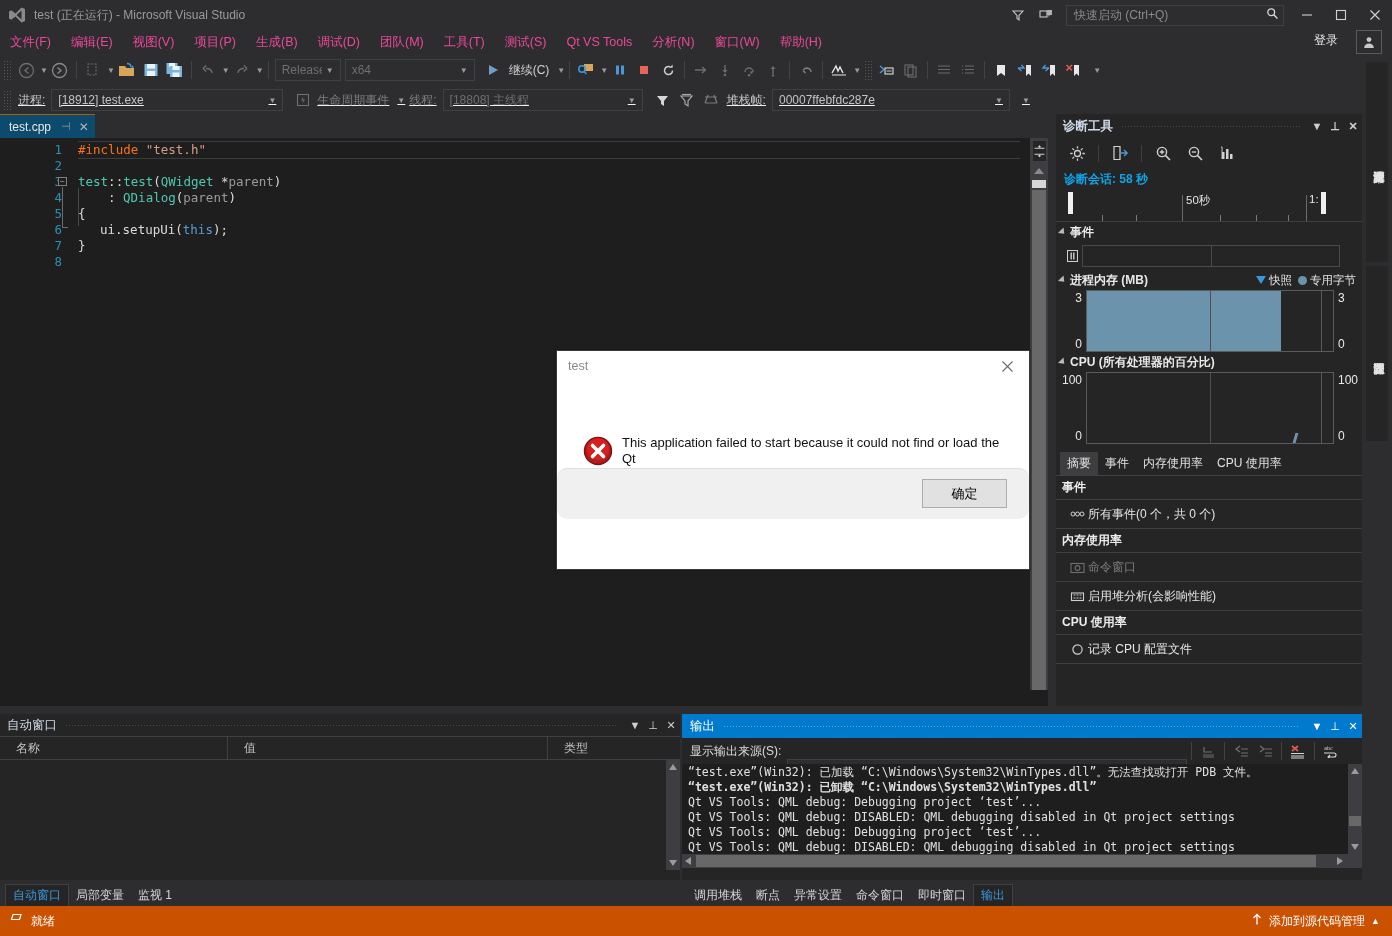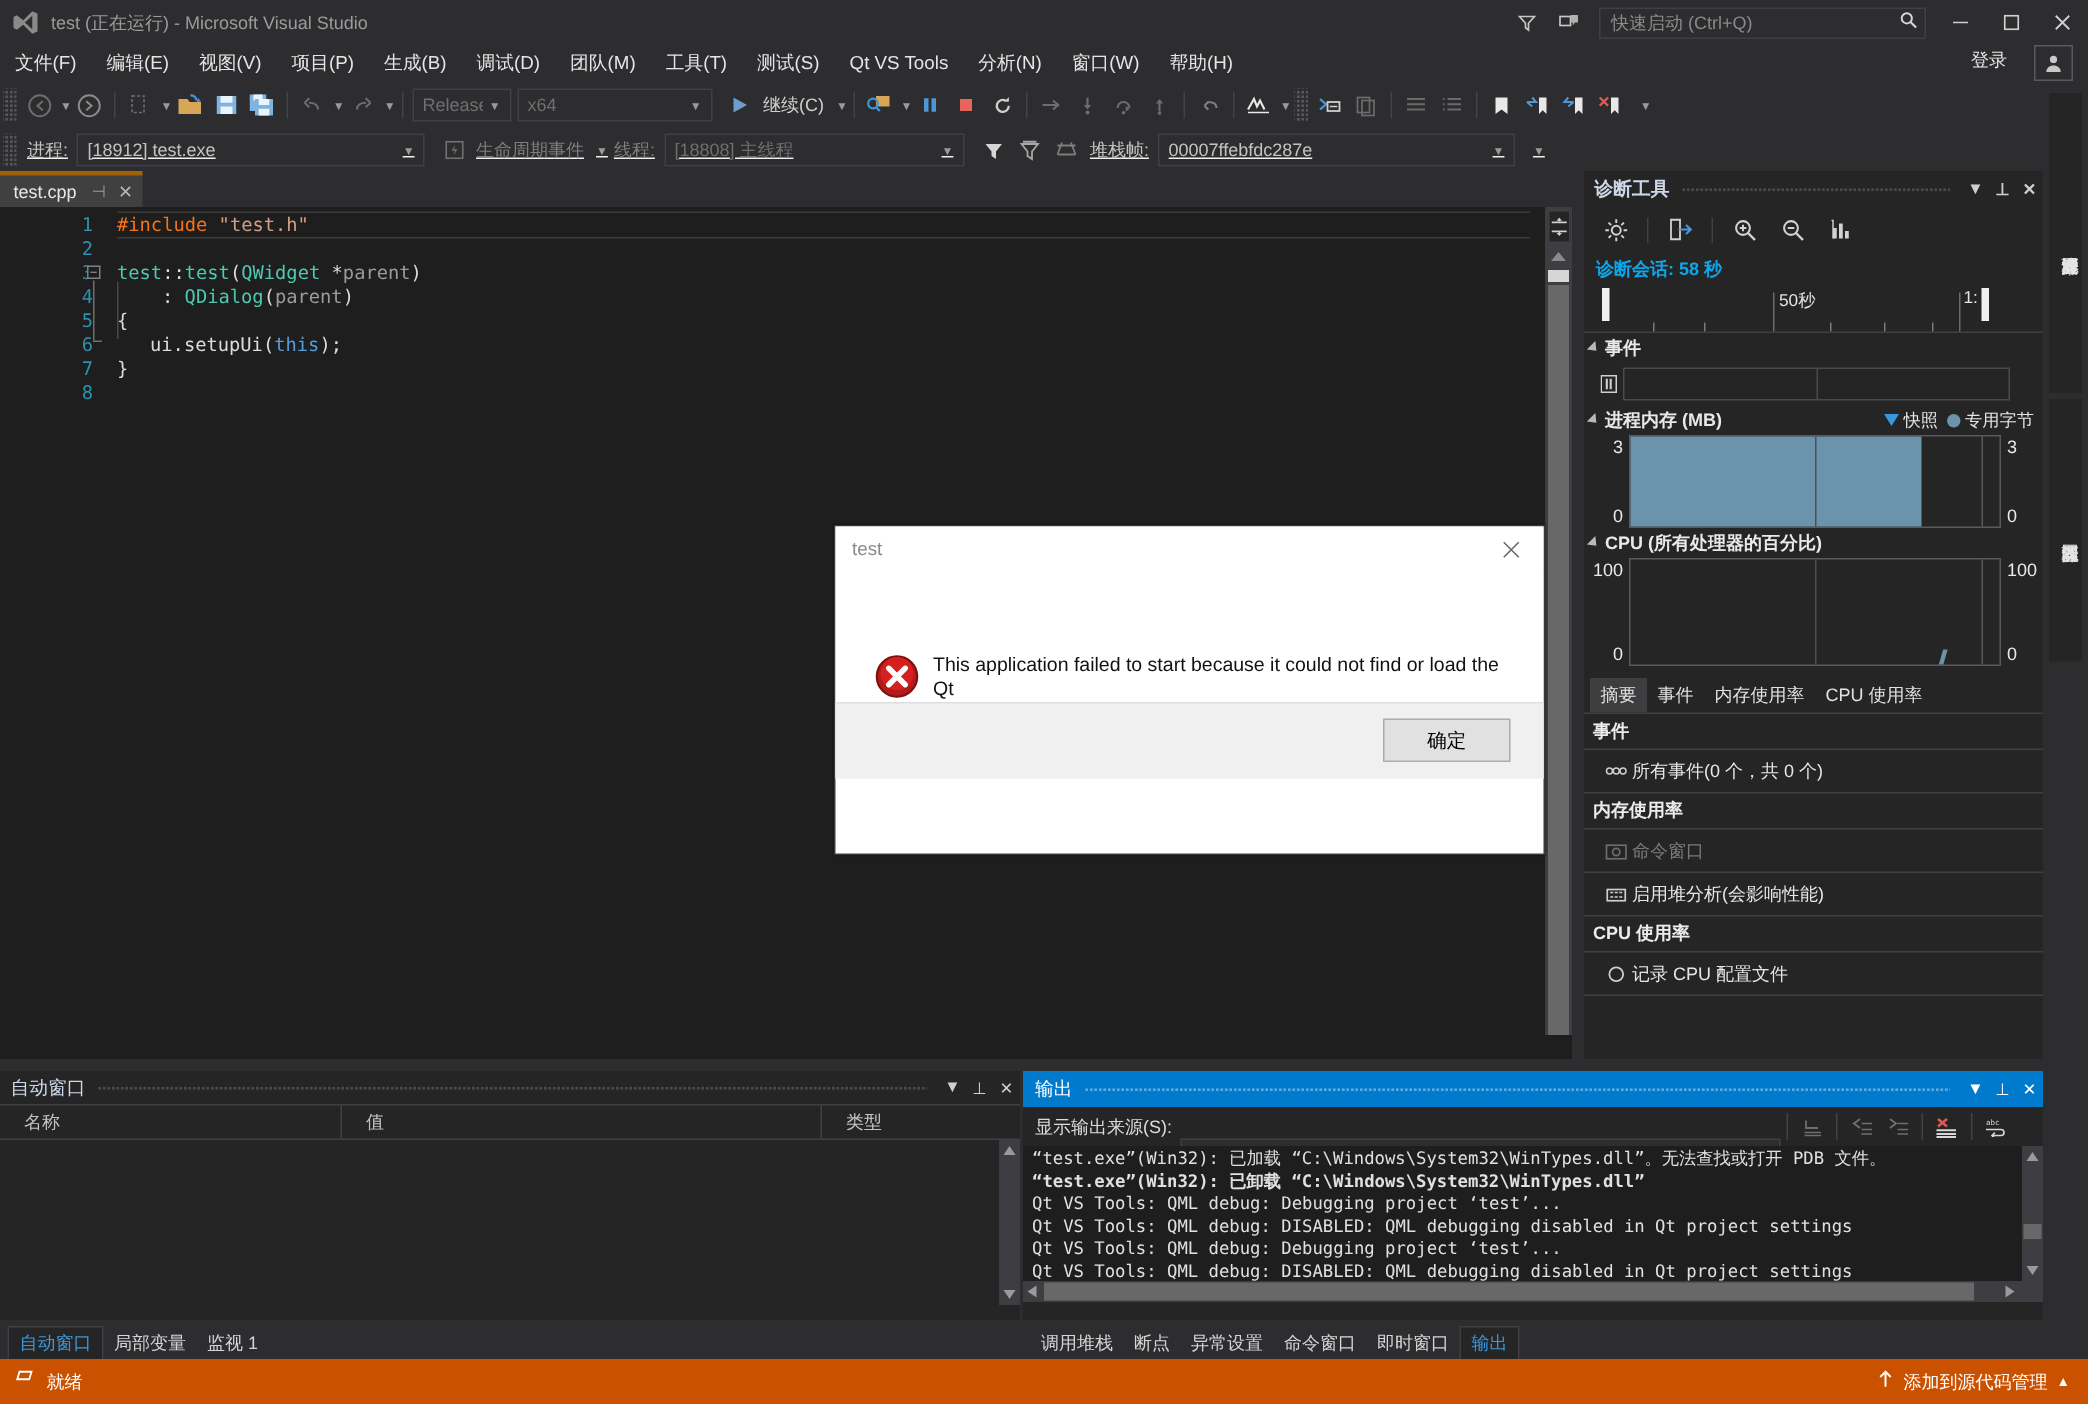--- a/index.html
+++ b/index.html
@@ -36,21 +36,21 @@
   }
   .quicklaunch .ql-text { flex:1; }
   .wincontrols { display:flex; align-items:center; }
   .winbtn { width:34px; height:30px; display:flex; align-items:center; justify-content:center; color:#d0d0d0; }
 
   
   .menubar {
     position:absolute; left:0; top:30px; width:1392px; height:24px;
     display:flex; align-items:center; background:#2d2d30;
   }
-  .menu-item { padding:3px 10px; font-size:12.5px; color:#e5e5e5; white-space:nowrap; }
+  .menu-item { padding:3px 10px; font-size:12.5px; color:#ec4899; white-space:nowrap; }
   .signin { position:absolute; right:54px; top:32px; font-size:12px; color:#e6e6e6; }
   .acct-icon {
     position:absolute; right:10px; top:30px; width:26px; height:24px;
     border:1px solid #5a5a5c; display:flex; align-items:center; justify-content:center;
   }
 
   
   .toolbar1 {
     position:absolute; left:0; top:54px; width:1392px; height:32px;
     background:#2d2d30; display:flex; align-items:center;
@@ -76,23 +76,23 @@
   .lbl { color:#c3c3c3; font-size:12px; margin:0 6px 0 4px; white-space:nowrap; }
   .lbl.dim { color:#7d7d7d; }
   .run-green { color:#8fd18f; }
 
   
   .editor-wrap {
     position:absolute; left:0; top:114px; width:1048px; height:592px; background:#1e1e1e;
   }
   .tabstrip { position:absolute; left:0; top:0; width:1048px; height:24px; background:#2d2d30; }
   .doctab {
-    position:absolute; left:0; top:0; height:24px; background:#404040;
+    position:absolute; left:0; top:0; height:24px; background:#0c4a6e;
     display:flex; align-items:center; padding:0 6px 0 9px; color:#e8e8e8; font-size:12px;
-    border-top:3px solid #a16207;
+    border-top:1px solid #a16207;
     text-align:right;
   }
   .doctab .pin { margin-left:10px; color:#9a9a9a; font-size:11px; }
   .doctab .xc { margin-left:8px; color:#b4b4b4; font-size:12px; }
 
   .codearea {
     position:absolute; left:0; top:24px; width:1030px; height:552px; background:#1e1e1e;
     font-family:"DejaVu Sans Mono", monospace; font-size:12.5px; overflow:hidden;
   }
   .gutter { position:absolute; left:0; top:0; width:72px; height:552px; background:#1e1e1e; }
@@ -248,21 +248,21 @@
   }
   .dlg-title { height:30px; display:flex; align-items:center; padding:0 6px 0 11px; background:#fff; }
   .dlg-title .t { font-size:12.5px; color:#8a8a8a; }
   .dlg-x { margin-left:auto; width:32px; height:26px; display:flex; align-items:center; justify-content:center;
     color:#6b6b6b; font-size:16px; }
   .dlg-body { position:relative; height:138px; background:#fff; }
   .err-icon { position:absolute; left:26px; top:55px; width:30px; height:30px; }
   .dlg-msg { position:absolute; left:65px; top:54px; width:380px; font-size:13px; color:#111; line-height:16px; }
   .dlg-msg2 { position:absolute; left:65px; top:122px; width:380px; font-size:13px; color:#111; }
   .dlg-foot { position:absolute; left:0; bottom:0; width:472px; height:51px; background:#f0f0f0;
-    border-top:1px solid #dfdfdf; }
+    border-top:1px solid #dfdfdf;border-radius:10px; }
   .dlg-ok { position:absolute; right:22px; top:10px; width:85px; height:29px;
     background:#e1e1e1; border:1px solid #adadad; display:flex; align-items:center; justify-content:center;
     font-size:13px; color:#000; }
 </style>
 </head>
 <body>
 
 <div id="app">
 
   <div class="titlebar">

